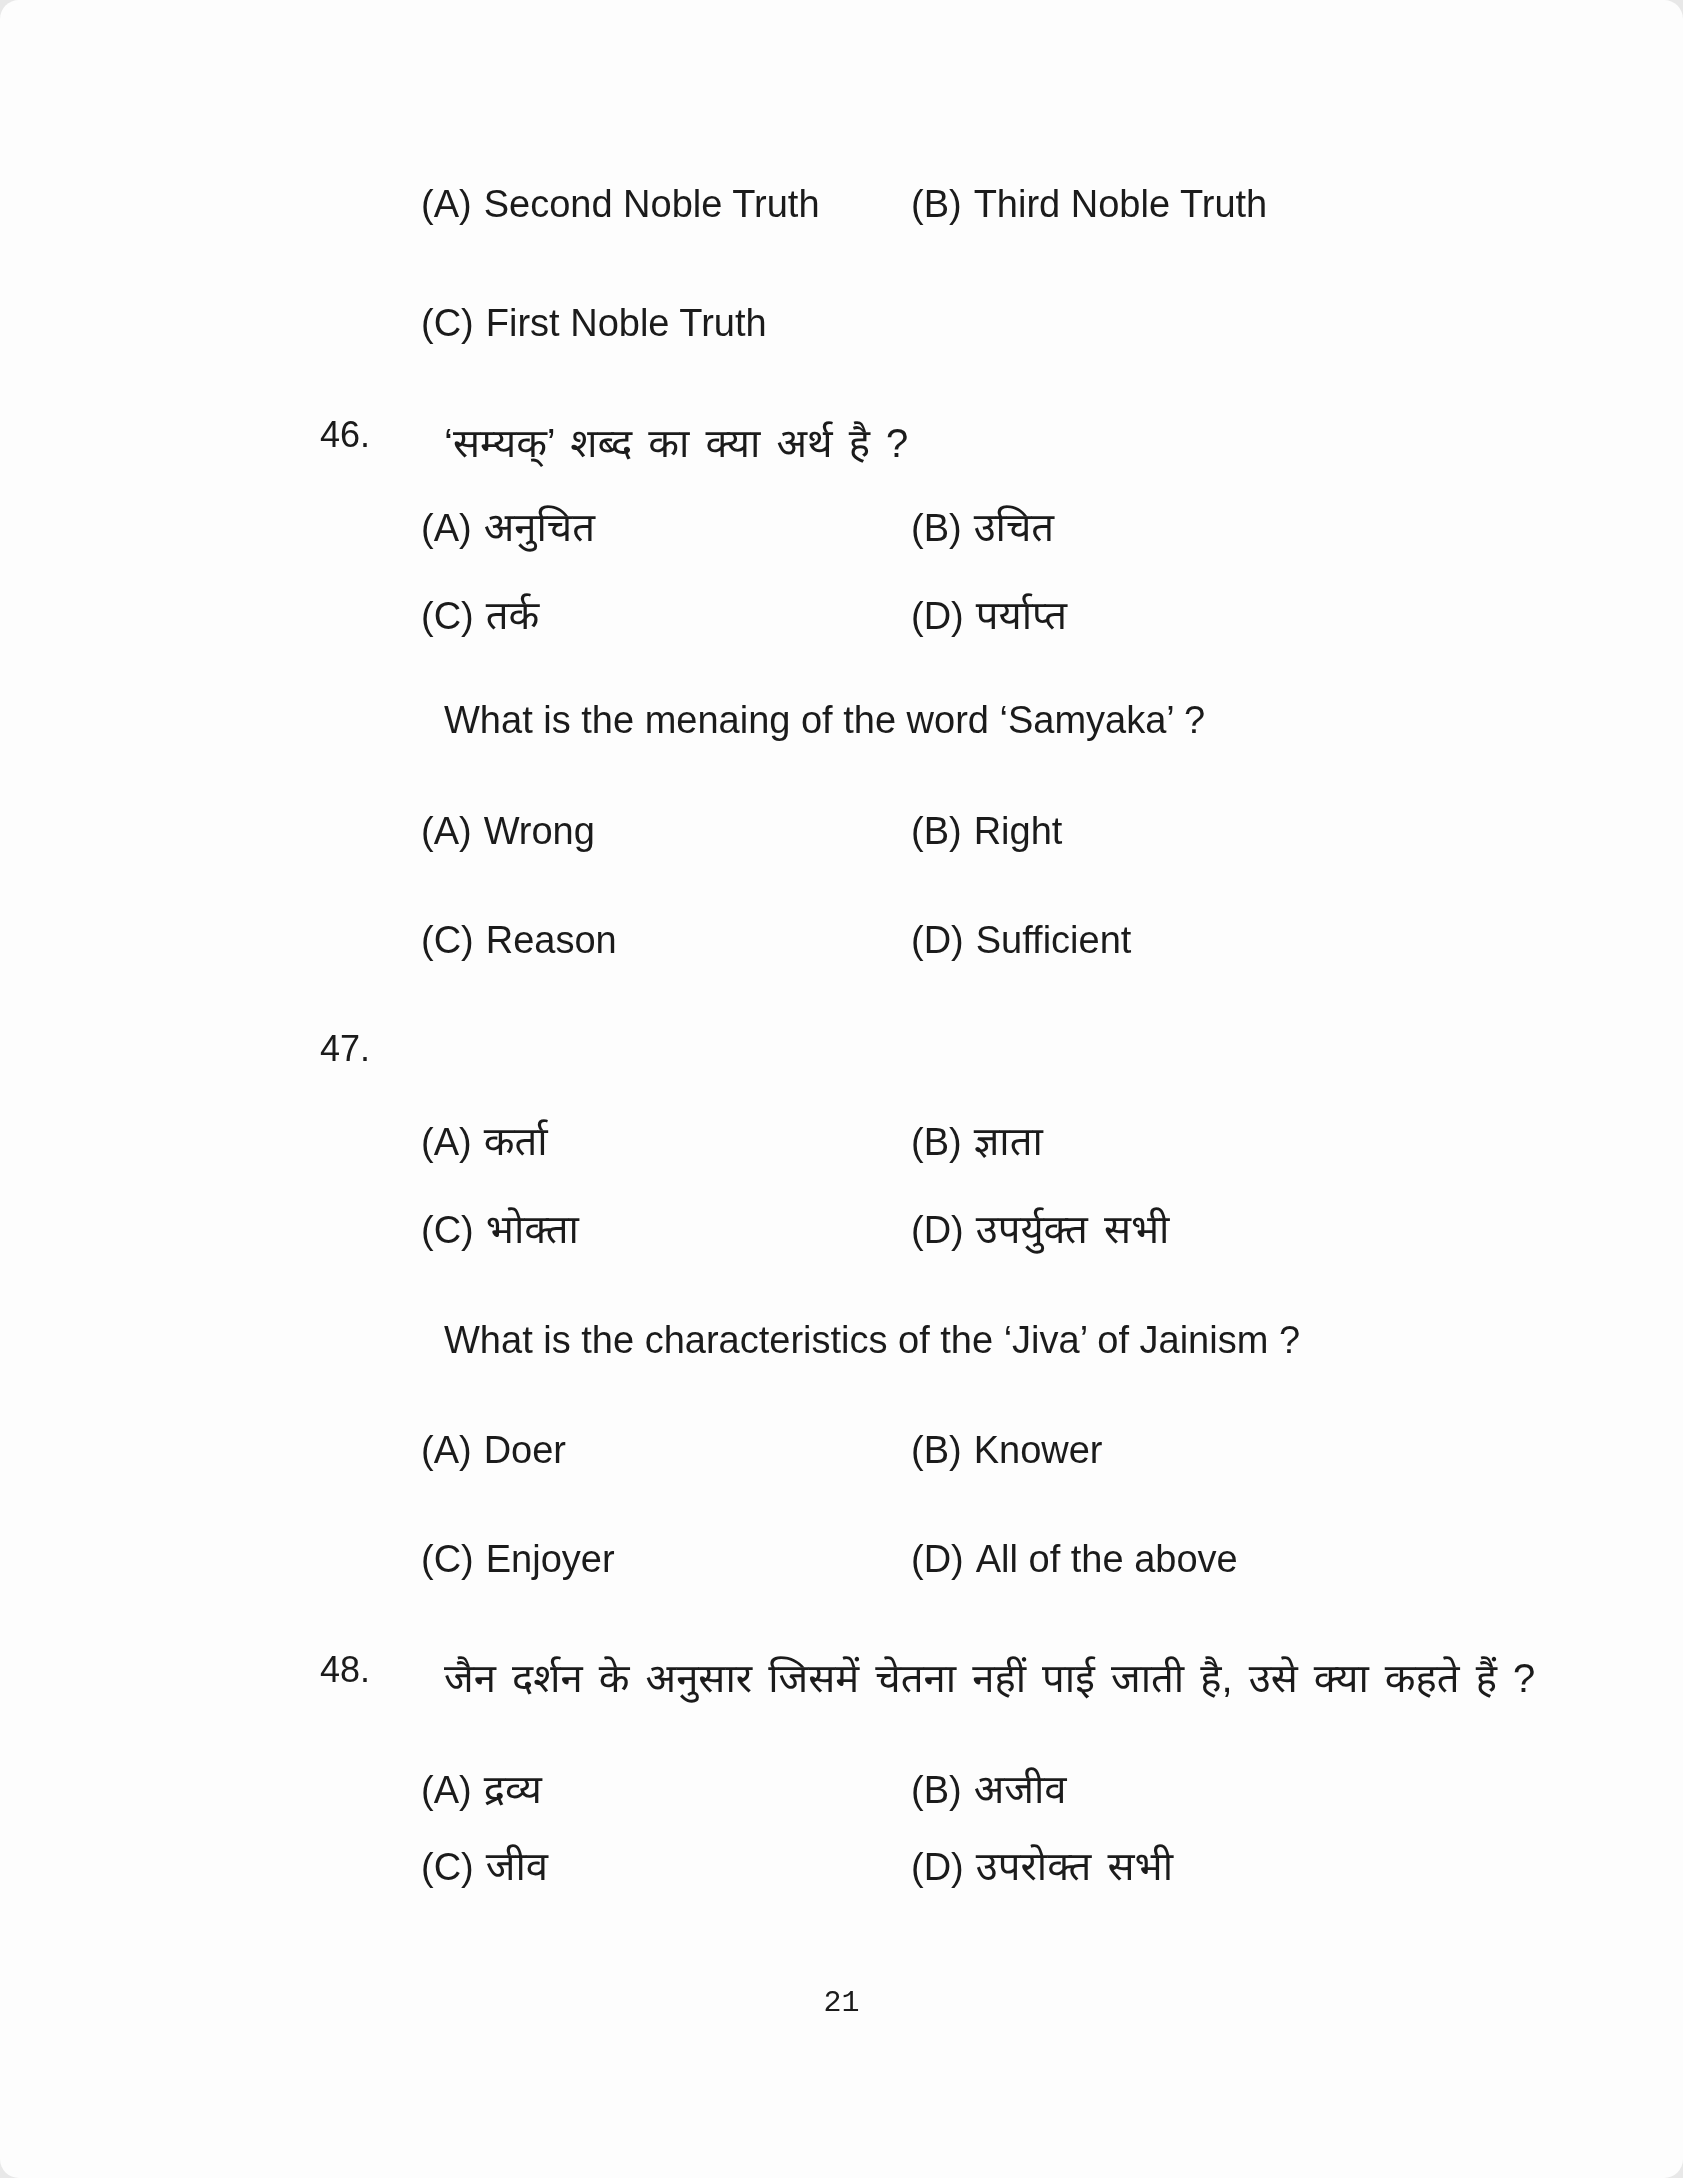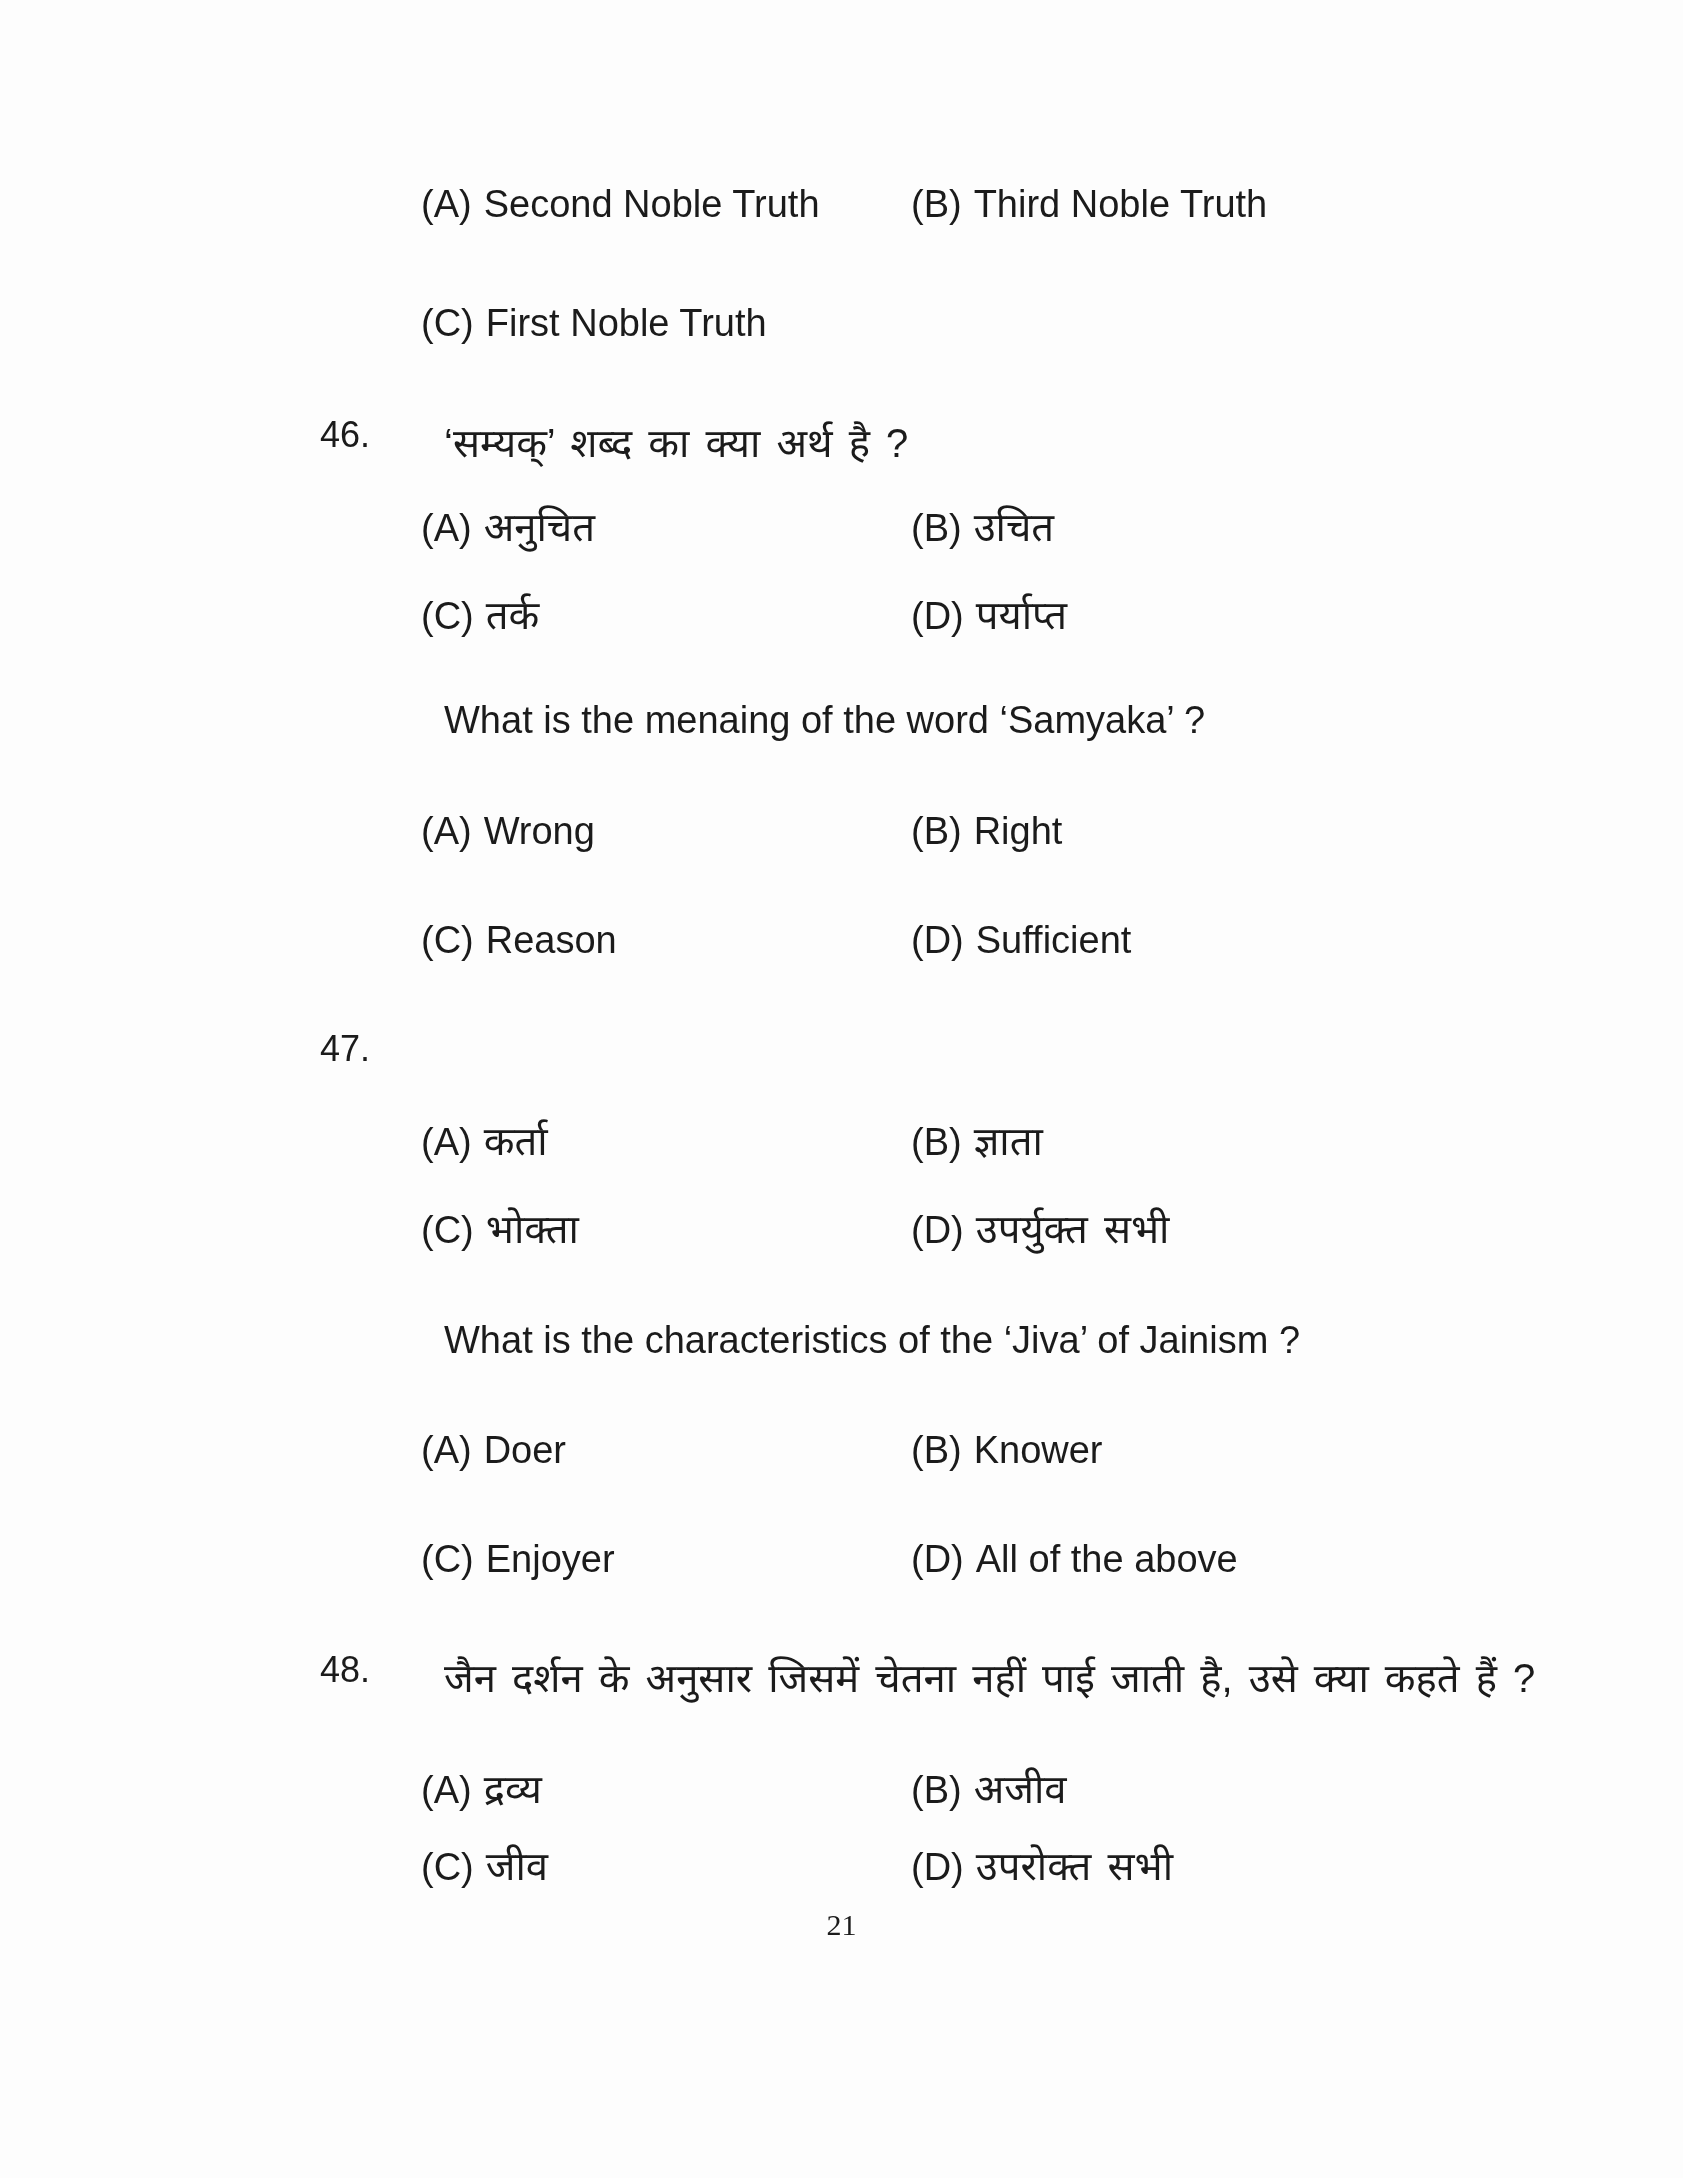--- a/index.html
+++ b/index.html
@@ -9,20 +9,21 @@
   }
   .page {
     position: relative;
     width: 1683px;
     height: 2178px;
     margin: 0 auto;
     background: #fdfdfd;
     color: #1b1b1b;
     font-family: "Liberation Sans", "DejaVu Sans", sans-serif;
     overflow: hidden;
+    border-radius: 19px;
   }
   .row {
     position: absolute;
     left: 0;
     right: 0;
     height: 59px;
   }
   .qnum {
     position: absolute;
     left: 304px;
@@ -43,26 +44,26 @@
   .col-l { left: 421px; }
   .col-r { left: 911px; }
   .lbl { margin-right: 12px; }
   .en { font-size: 38px; }
   .hindi {
     font-size: 40px;
     word-spacing: 5px;
   }
   .page-number {
     position: absolute;
-    top: 1908px;
+    top: 1986px;
     left: 0;
     right: 0;
     text-align: center;
     font-size: 30px;
-    font-family: Liberation Serif, serif;
+    font-family: Liberation Mono, monospace;
   }
 </style>
 </head>
 <body>
 
 <div class="page">
 
   <div class="row" style="top:183px">
     <span class="opt col-l"><span class="lbl">(A)</span><span>Second Noble Truth</span></span>
     <span class="opt col-r"><span class="lbl">(B)</span><span>Third Noble Truth</span></span>

